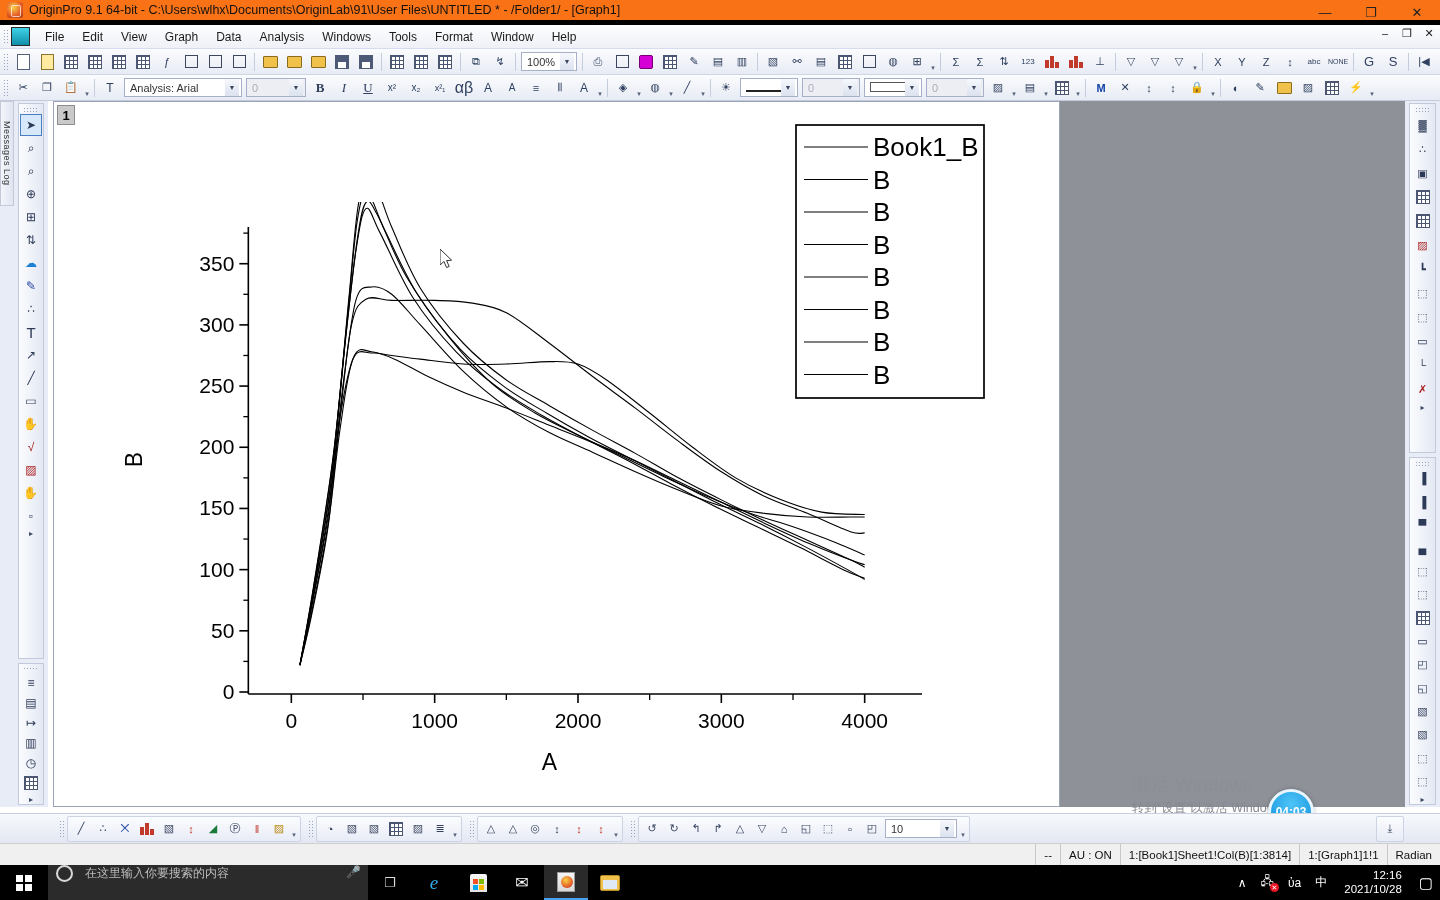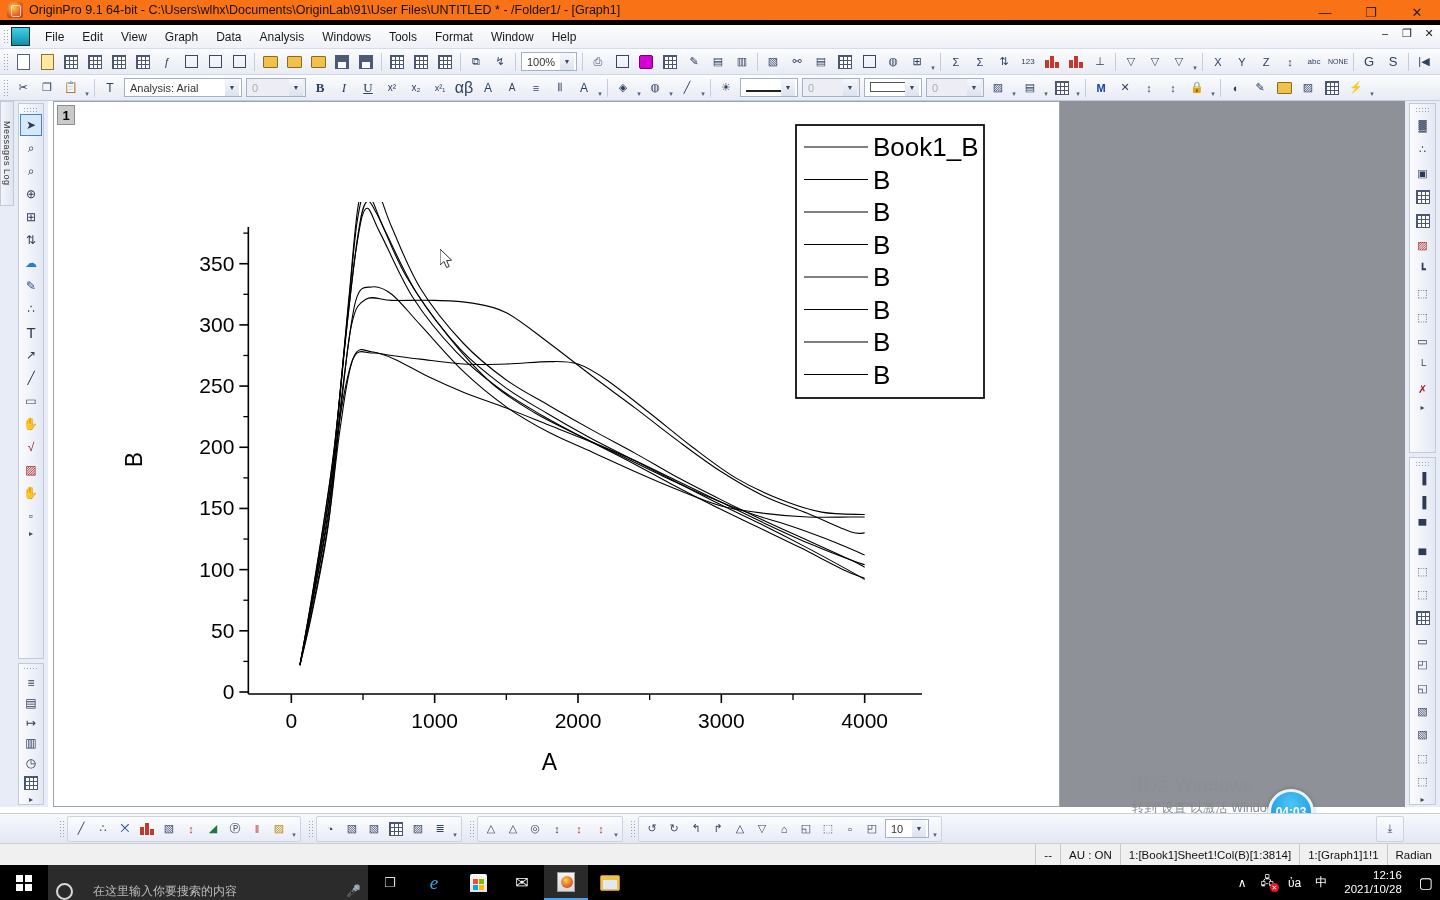--- a/index.html
+++ b/index.html
@@ -194,22 +194,22 @@
     background: #000000; display: flex; align-items: center;
   }
   .startbtn { width: 48px; height: 35px; display: flex; align-items: center; justify-content: center; }
   .winlogo { width: 16px; height: 16px;
     background:
       linear-gradient(#fff,#fff) 0 0/7px 7px no-repeat,
       linear-gradient(#fff,#fff) 9px 0/7px 7px no-repeat,
       linear-gradient(#fff,#fff) 0 9px/7px 7px no-repeat,
       linear-gradient(#fff,#fff) 9px 9px/7px 7px no-repeat; }
   .searchbox {
-    width: 320px; height: 35px; background: #2b2b2b; display: flex; align-items: flex-end;
-    padding: 0 8px; gap: 20px;
+    width: 320px; height: 35px; background: #2b2b2b; display: flex; align-items: flex-start;
+    padding: 0 8px; gap: 12px;
   }
   .cortana { width: 17px; height: 17px; border: 2px solid #d8d8d8; border-radius: 50%; flex: none; }
   .searchtext { font-size: 12px; color: #bdbdbd; flex: 1; white-space: nowrap; }
   .mic { width: 14px; height: 16px; color: #d0d0d0; font-size: 12px; flex: none; }
   .tbicon { width: 44px; height: 35px; display: flex; align-items: center; justify-content: center; }
   .tbicon.active { background: #2a2a2a; border-bottom: 2px solid #4aa3f0; }
   .tray { position: absolute; right: 0; top: 0; height: 35px; display: flex; align-items: center;
           color: #fff; }
   .tray-item { padding: 0 7px; font-size: 12px; display: flex; align-items: center; height: 35px; }
   .clock { text-align: right; line-height: 1.15; font-size: 11.5px; padding: 0 10px; color: #fff; }
@@ -701,21 +701,21 @@
       <div class="bbtn">↻</div>
       <div class="bbtn">↰</div>
       <div class="bbtn">↱</div>
       <div class="bbtn">△</div>
       <div class="bbtn">▽</div>
       <div class="bbtn">⌂</div>
       <div class="bbtn">◱</div>
       <div class="bbtn">⬚</div>
       <div class="bbtn">▫</div>
       <div class="bbtn">◰</div>
-      <div class="combo" style="width:44px">
+      <div class="combo" style="width:72px">
         <span class="cv">10</span>
         <span class="carrow">▼</span>
       </div>
       <div class="tdrop">▾</div>
     </div>
     <div style="flex:1"></div>
     <div class="bgrp" style="margin-right:36px">
       <div class="bbtn">⤓</div>
     </div>
   </div>

